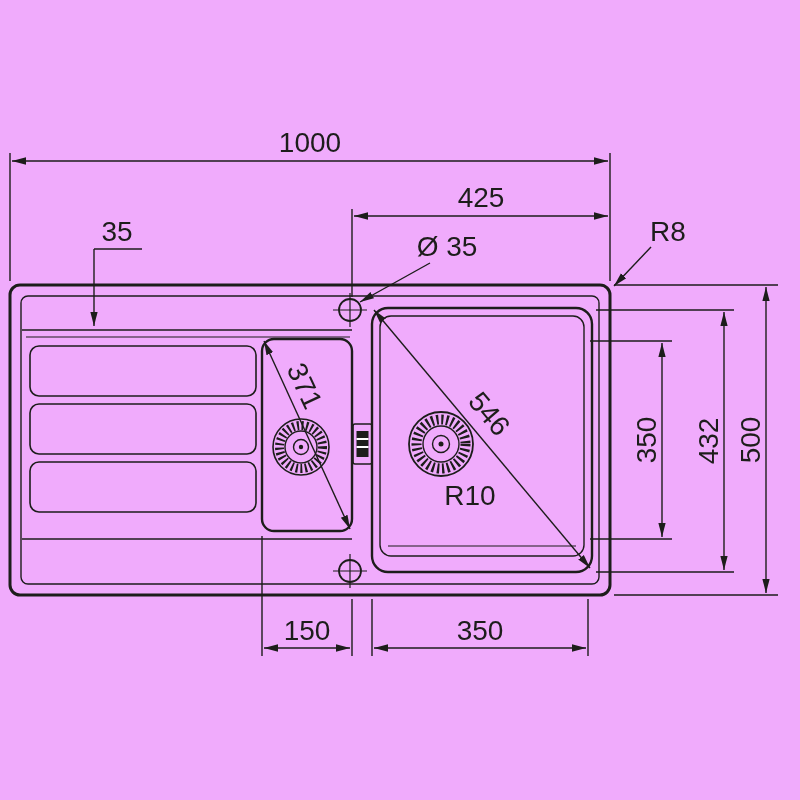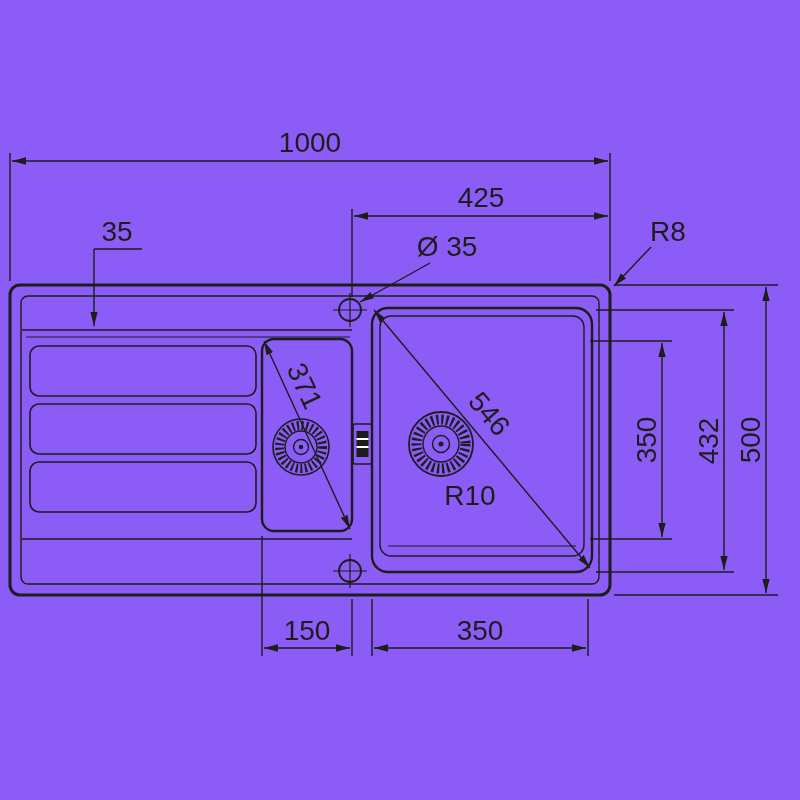--- a/index.html
+++ b/index.html
@@ -1,16 +1,16 @@
 <!DOCTYPE html>
 <html><head>
 <meta charset="utf-8">
 <style>
   html,body{margin:0;padding:0;background:#ffffff;width:800px;height:800px;overflow:hidden;}
-  #stage{width:800px;height:800px;background:#8b5cf6;}
+  #stage{width:800px;height:800px;background:#f0abfc;}
   svg{display:block;}
   .s{stroke:#1d1d1b;fill:none;stroke-linecap:butt;stroke-linejoin:round;}
   .w30{stroke-width:3;}
   .w24{stroke-width:2.4;}
   .w18{stroke-width:1.8;}
   .w16{stroke-width:1.6;}
   .w14{stroke-width:1.4;}
   .w12{stroke-width:1.2;}
   .dim{stroke:#1d1d1b;fill:none;stroke-width:1.4;}
   text{font-family:"Liberation Sans","DejaVu Sans",sans-serif;font-size:28px;fill:#1d1d1b;text-anchor:middle;}

